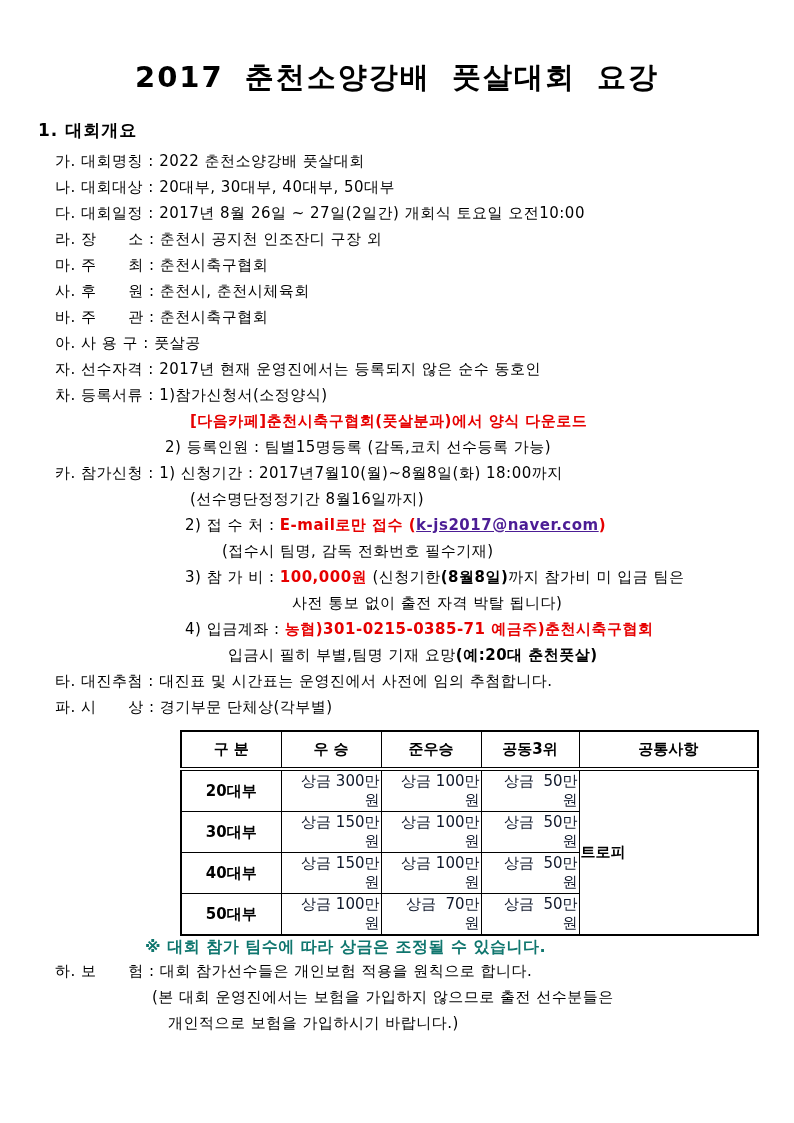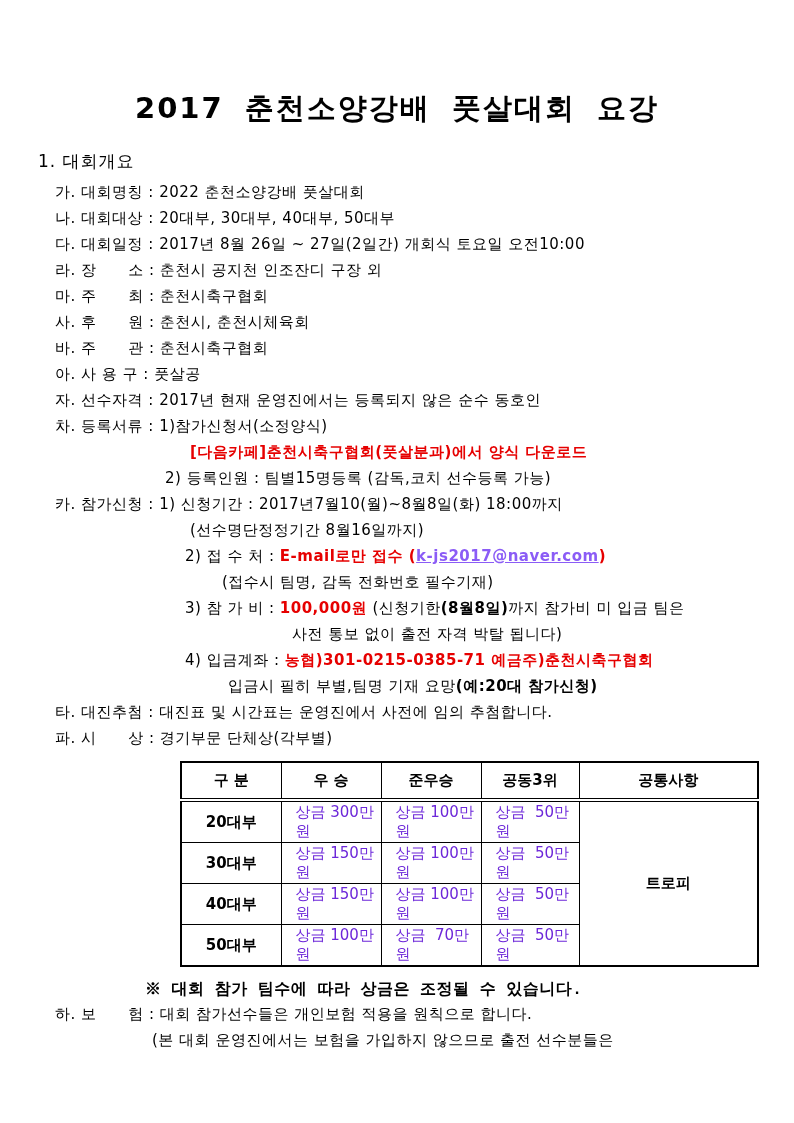--- a/index.html
+++ b/index.html
@@ -1,63 +1,63 @@
 <!DOCTYPE html>
 <html><head>
 <meta charset="utf-8">
 <style>
   html,body{margin:0;padding:0;background:#fff;}
   .page{
     width:794px;height:1058px;box-sizing:border-box;
     background:#fff;overflow:hidden;position:relative;
-    padding-top:88px;
+    padding-top:57px;
     font-family:"DejaVu Sans","Liberation Sans",sans-serif;
     font-size:15px;color:#000;
   }
   .title{
     margin:0;text-align:center;font-size:29px;font-weight:bold;
     letter-spacing:2px;word-spacing:9px;line-height:40px;
   }
   .section{
-    margin:22px 0 6px 38px;font-size:17px;font-weight:normal;letter-spacing:1px;
+    margin:22px 0 6px 38px;font-size:17px;font-weight:bold;letter-spacing:1px;
   }
   .line{line-height:26px;white-space:pre-wrap;letter-spacing:.5px;}
   .line span,.line a{white-space:pre-wrap;}
   .i55{padding-left:55px}
   .i145{padding-left:145px}
   .i152{padding-left:152px}
   .i165{padding-left:165px}
   .i168{padding-left:168px}
   .i185{padding-left:185px}
   .i190{padding-left:190px}
   .i222{padding-left:222px}
   .i228{padding-left:228px}
   .i292{padding-left:292px}
   .red{color:#e60000}
   .bold{font-weight:bold}
-  .email{color:#8b5cf6;font-weight:bold;text-decoration:underline;cursor:pointer}
+  .email{color:#4c1d95;font-weight:bold;text-decoration:underline;cursor:pointer}
   .note{
-    margin-top:12px;font-size:16px;font-weight:bold;color:#000000;
-    letter-spacing:.5px;line-height:22px;white-space:pre-wrap;font-family:Liberation Mono, monospace;
+    margin-top:0;font-size:16px;font-weight:bold;color:#0f766e;
+    letter-spacing:.5px;line-height:22px;white-space:pre-wrap;
   }
   table.prize{
     border-collapse:collapse;table-layout:fixed;
     margin:10px 0 0 180px;border:2px solid #000;
   }
   table.prize th,table.prize td{
     border:1px solid #000;white-space:pre-wrap;overflow:hidden;margin-left:36px;
   }
   table.prize th{
     height:33px;font-size:15px;font-weight:bold;text-align:center;
     border-bottom:4px double #000;
   }
   table.prize td{height:27px;font-size:15px;}
   td.division{font-weight:bold;text-align:center;}
-  td.prize-val{color:#6d28d9;text-align:left;padding-left:14px;}
-  td.common{font-weight:bold;text-align:center;font-family:Liberation Serif, serif;}
+  td.prize-val{color:#0f172a;text-align:right;padding-left:14px;}
+  td.common{font-weight:bold;font-family:Liberation Serif, serif;}
   .c1{width:100px}.c2{width:100px}.c3{width:100px}.c4{width:98px}.c5{width:179px}
 </style>
 </head>
 <body>
 
 <div class="page">
 
   <h1 class="title">2017 춘천소양강배 풋살대회 요강</h1>
 
   <div class="section">1. 대회개요</div>
@@ -80,21 +80,21 @@
   <div class="line i185"><span>2) 접 수 처 : </span><span class="red bold">E-mail로만 접수 (</span><a class="email">k-js2017@naver.com</a><span class="red bold">)</span></div>
 
   <div class="line i222">(접수시 팀명, 감독 전화번호 필수기재)</div>
 
   <div class="line i185"><span>3) 참 가 비 : </span><span class="red bold">100,000원</span><span> (신청기한</span><span class="bold">(8월8일)</span><span>까지 참가비 미 입금 팀은</span></div>
 
   <div class="line i292">사전 통보 없이 출전 자격 박탈 됩니다)</div>
 
   <div class="line i185"><span>4) 입금계좌 : </span><span class="red bold">농협)301-0215-0385-71 예금주)춘천시축구협회</span></div>
 
-  <div class="line i228"><span>입금시 필히 부별,팀명 기재 요망</span><span class="bold">(예:20대 참가신청)</span></div>
+  <div class="line i228"><span>입금시 필히 부별,팀명 기재 요망</span><span class="bold">(예:20대 춘천풋살)</span></div>
 
   <div class="line i55">타. 대진추첨 : 대진표 및 시간표는 운영진에서 사전에 임의 추첨합니다.</div>
   <div class="line i55">파. 시      상 : 경기부문 단체상(각부별)</div>
 
   <table class="prize">
     <colgroup>
       <col class="c1">
         <col class="c2">
         <col class="c3">
         <col class="c4">

